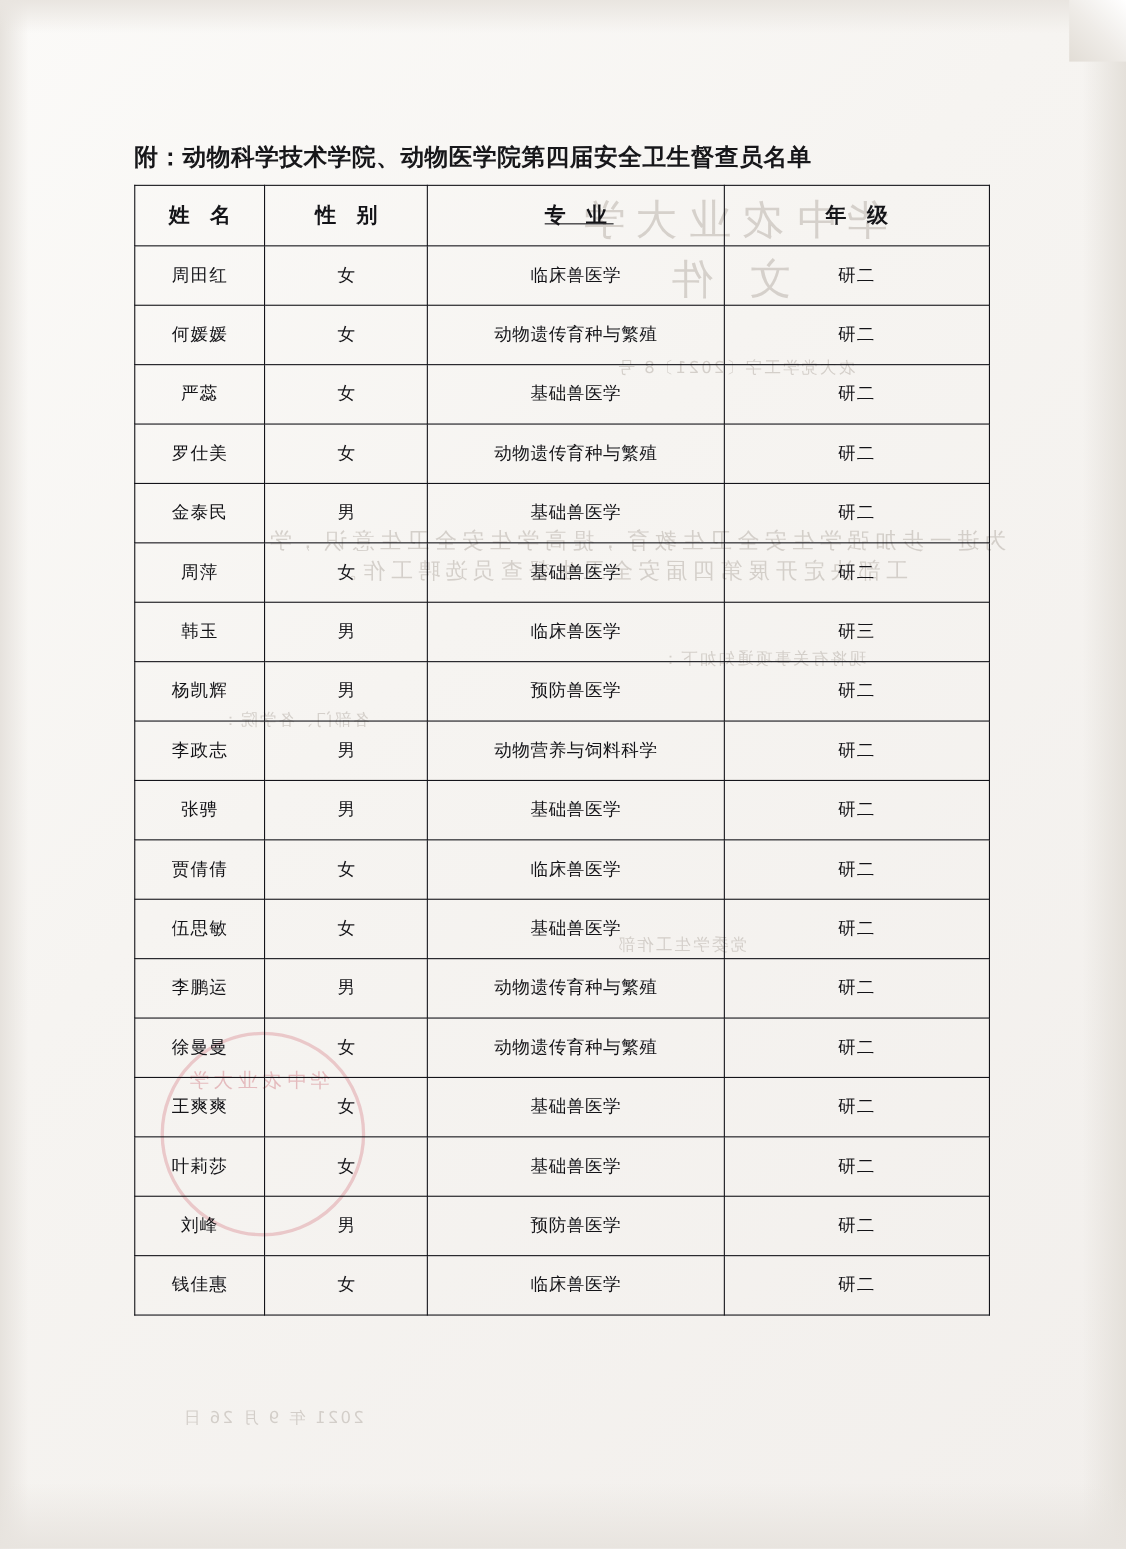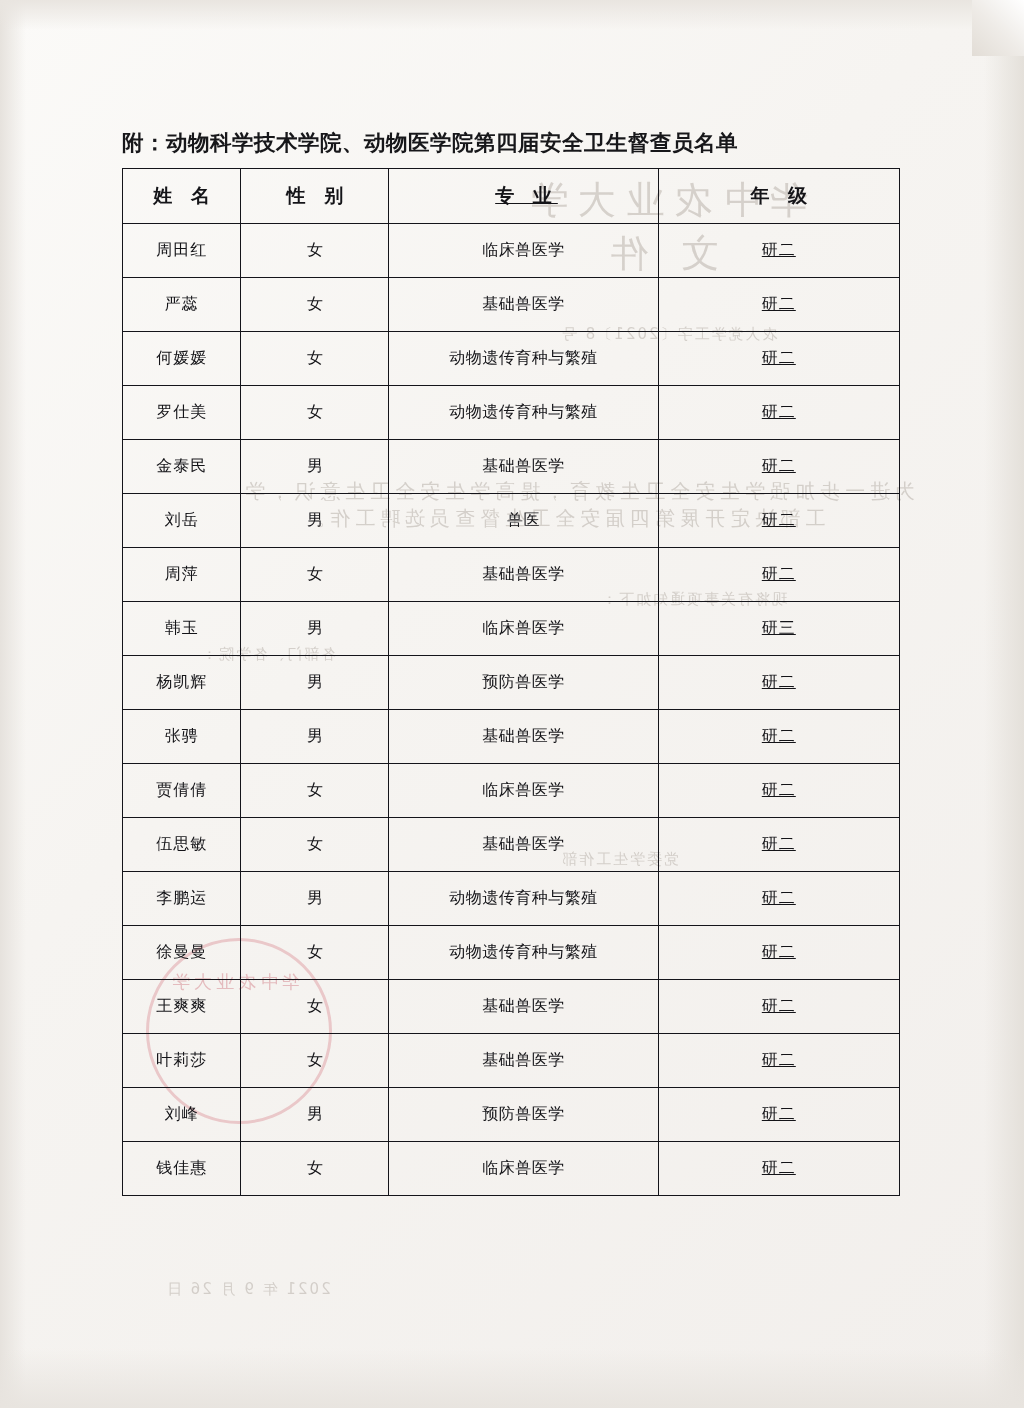--- a/index.html
+++ b/index.html
@@ -138,21 +138,21 @@
     text-indent: 6px;
   }
   .col-name { width: 118px; margin-top: 48px; }
   .col-gender { width: 148px; }
   .col-major { width: 270px; text-decoration: underline; }
   .col-grade { width: 242px; }
 
   td.cell-name { font-size: 16.5px; letter-spacing: 1px; }
   td.cell-gender { font-size: 16px; }
   td.cell-major { font-size: 15.5px; letter-spacing: .5px; }
-  td.cell-grade { font-size: 16px; letter-spacing: 1px; text-decoration: underline; }
+  td.cell-grade { font-size: 16px; letter-spacing: 1px; }
 </style>
 </head>
 <body>
 
 <div class="page">
 
   <div class="paper-shade-left"></div>
   <div class="paper-shade-top"></div>
   <div class="paper-shade-right"></div>
   <div class="paper-shade-bottom"></div>
@@ -186,47 +186,41 @@
       </tr>
     </thead>
     <tbody id="roster-body">
         <tr>
           <td class="cell-name">周田红</td>
           <td class="cell-gender">女</td>
           <td class="cell-major">临床兽医学</td>
           <td class="cell-grade">研二</td>
         </tr>
         <tr>
+          <td class="cell-name">何媛媛</td>
+          <td class="cell-gender">女</td>
+          <td class="cell-major">动物遗传育种与繁殖</td>
+          <td class="cell-grade">研二</td>
+        </tr>
+        <tr>
           <td class="cell-name">严蕊</td>
           <td class="cell-gender">女</td>
           <td class="cell-major">基础兽医学</td>
           <td class="cell-grade">研二</td>
         </tr>
         <tr>
-          <td class="cell-name">何媛媛</td>
+          <td class="cell-name">罗仕美</td>
           <td class="cell-gender">女</td>
           <td class="cell-major">动物遗传育种与繁殖</td>
           <td class="cell-grade">研二</td>
         </tr>
         <tr>
-          <td class="cell-name">罗仕美</td>
-          <td class="cell-gender">女</td>
-          <td class="cell-major">动物遗传育种与繁殖</td>
-          <td class="cell-grade">研二</td>
-        </tr>
-        <tr>
           <td class="cell-name">金泰民</td>
           <td class="cell-gender">男</td>
           <td class="cell-major">基础兽医学</td>
-          <td class="cell-grade">研二</td>
-        </tr>
-        <tr>
-          <td class="cell-name">刘岳</td>
-          <td class="cell-gender">男</td>
-          <td class="cell-major">兽医</td>
           <td class="cell-grade">研二</td>
         </tr>
         <tr>
           <td class="cell-name">周萍</td>
           <td class="cell-gender">女</td>
           <td class="cell-major">基础兽医学</td>
           <td class="cell-grade">研二</td>
         </tr>
         <tr>
           <td class="cell-name">韩玉</td>
@@ -234,20 +228,26 @@
           <td class="cell-major">临床兽医学</td>
           <td class="cell-grade">研三</td>
         </tr>
         <tr>
           <td class="cell-name">杨凯辉</td>
           <td class="cell-gender">男</td>
           <td class="cell-major">预防兽医学</td>
           <td class="cell-grade">研二</td>
         </tr>
         <tr>
+          <td class="cell-name">李政志</td>
+          <td class="cell-gender">男</td>
+          <td class="cell-major">动物营养与饲料科学</td>
+          <td class="cell-grade">研二</td>
+        </tr>
+        <tr>
           <td class="cell-name">张骋</td>
           <td class="cell-gender">男</td>
           <td class="cell-major">基础兽医学</td>
           <td class="cell-grade">研二</td>
         </tr>
         <tr>
           <td class="cell-name">贾倩倩</td>
           <td class="cell-gender">女</td>
           <td class="cell-major">临床兽医学</td>
           <td class="cell-grade">研二</td>

